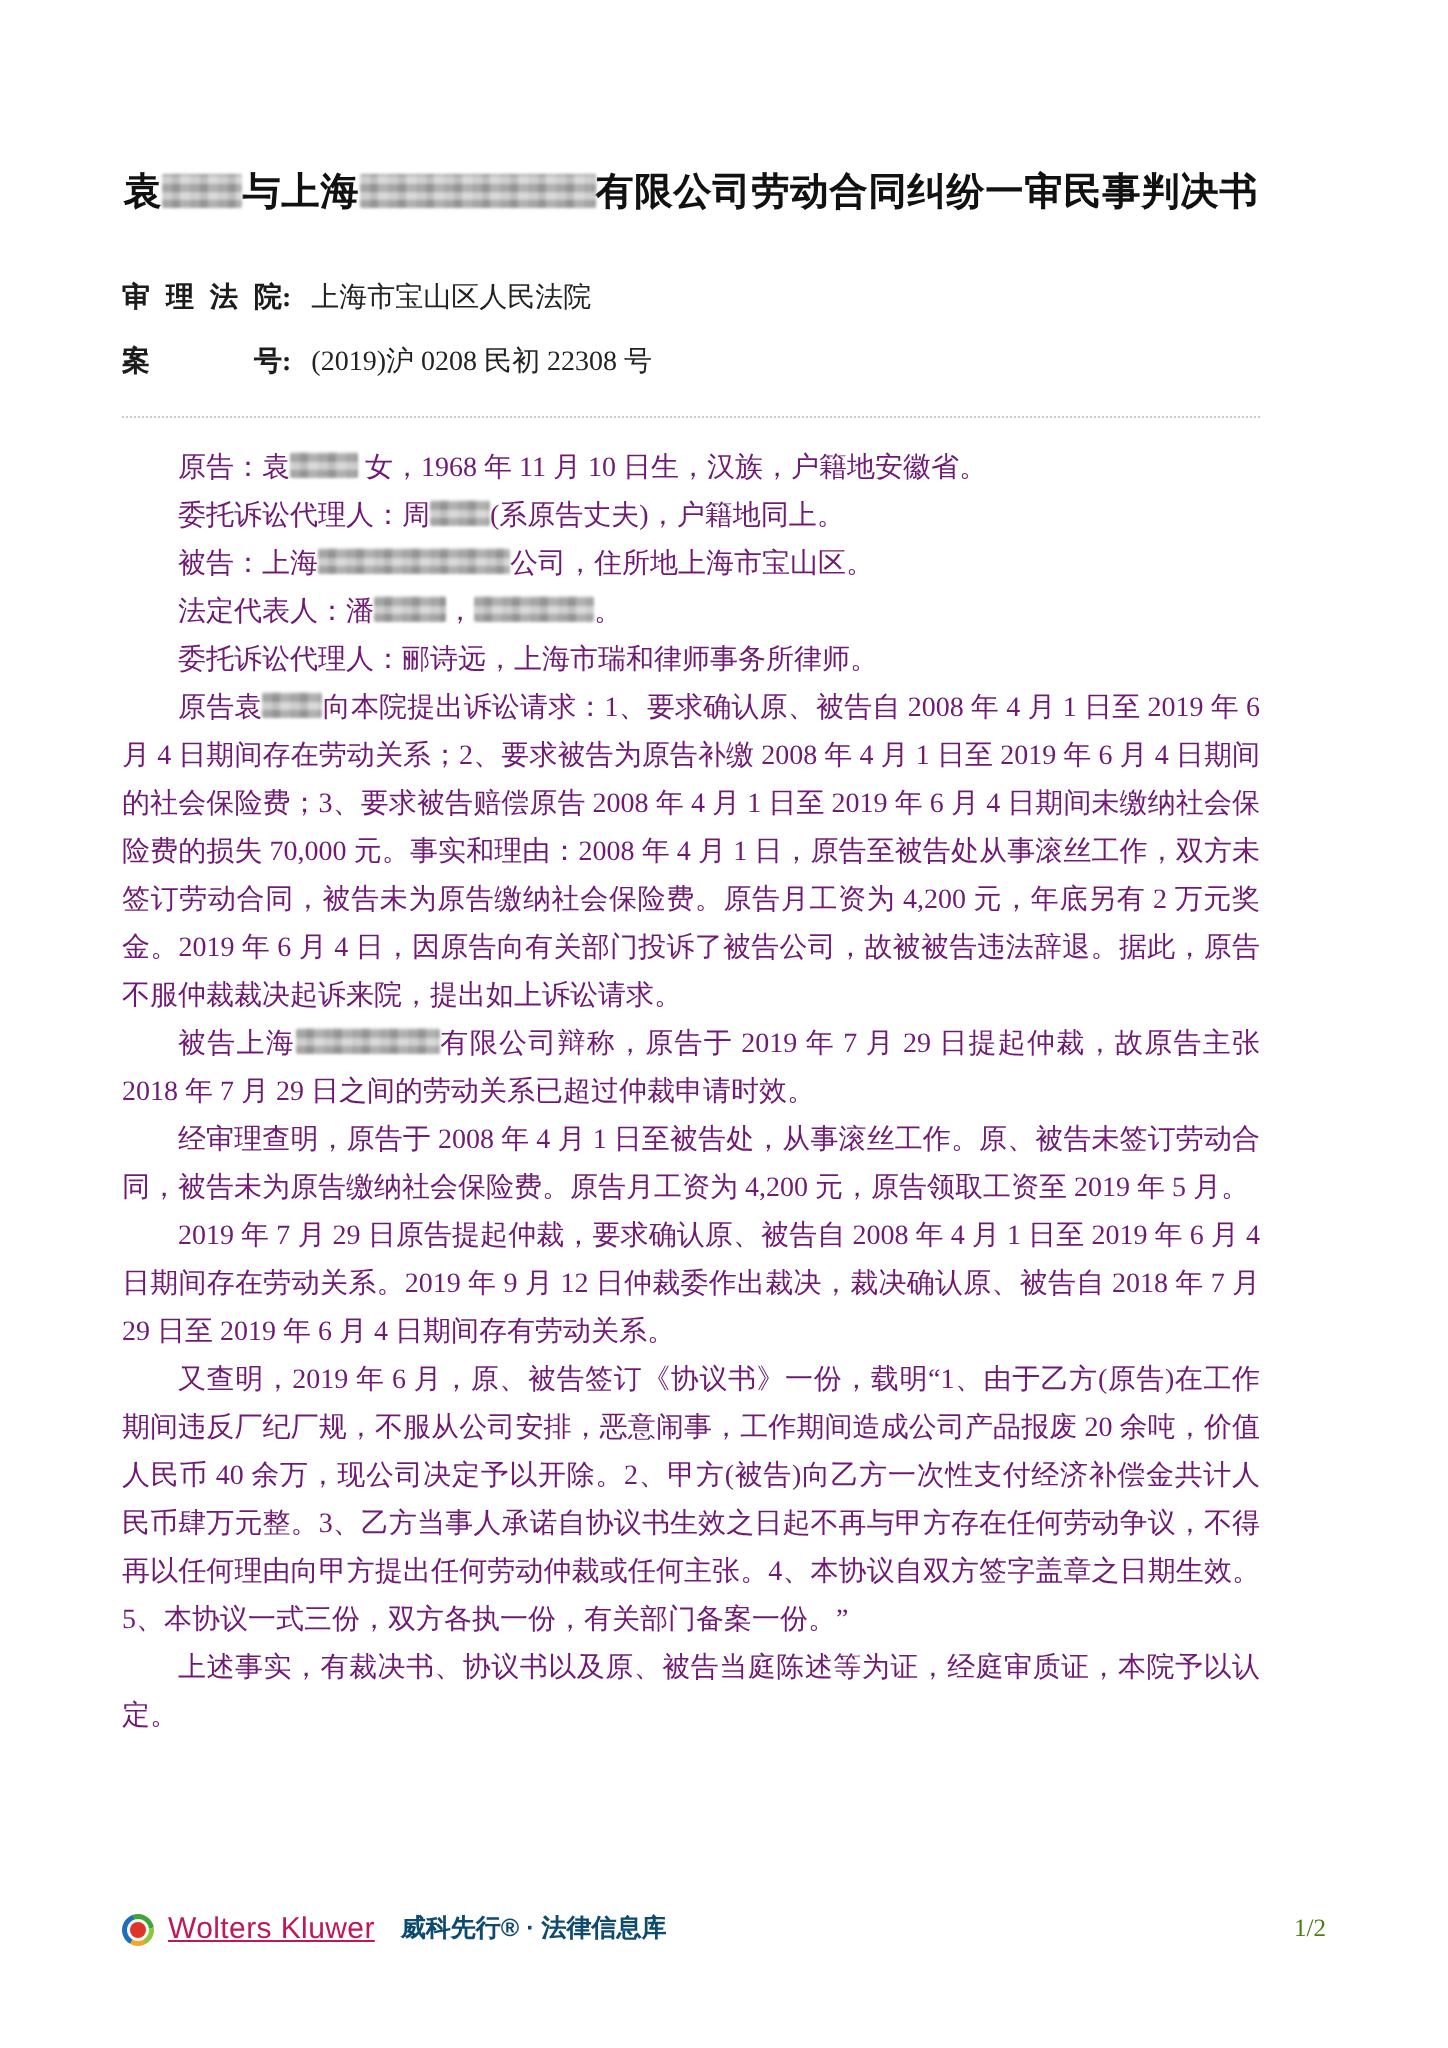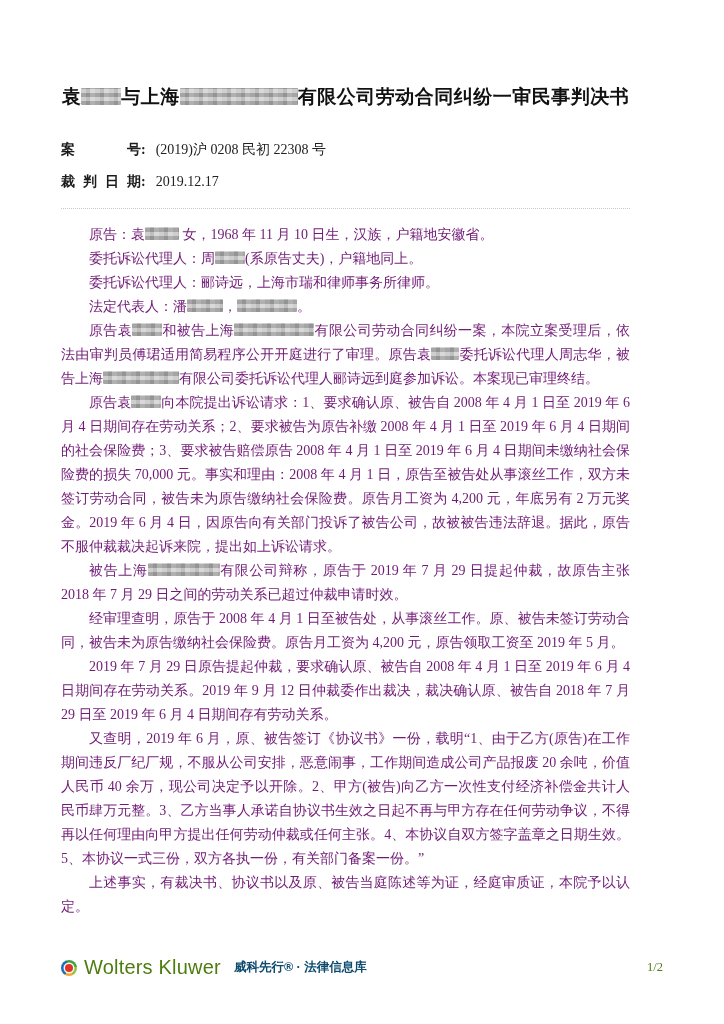--- a/index.html
+++ b/index.html
@@ -74,41 +74,41 @@
   .brand{display:flex;align-items:center;gap:7px;}
   .wk-logo{
     width:16px;height:16px;border-radius:50%;
     background:conic-gradient(from 210deg,#1d70b7 0 130deg,#3fa43c 130deg 230deg,#8fc640 230deg 300deg,#f0a72e 300deg 360deg);
     position:relative;flex:0 0 auto;
   }
   .wk-logo::after{
     content:"";position:absolute;inset:4px;border-radius:50%;
     background:#e0332a;box-shadow:0 0 0 1.5px rgba(255,255,255,.95);
   }
-  .brand-en{font-size:20px;color:#4d7c0f;letter-spacing:.2px;}
+  .brand-en{font-size:15px;color:#be185d;letter-spacing:.2px;text-decoration:underline;}
   .brand-cn{font-size:12.5px;color:#0c4a6e;font-weight:bold;margin-left:6px;}
   .pageno{font-family:"Liberation Serif","DejaVu Serif",serif;font-size:12.5px;color:#4d7c0f;}
 </style>
 </head>
 <body>
 
 <div class="page">
   <div class="content">
     <h1 class="title"><span>袁</span><span class="redact" style="width: 40px;"></span><span>与上海</span><span class="redact" style="width: 118px;"></span><span>有限公司劳动合同纠纷一审民事判决书</span></h1>
     <div class="meta">
+        <div class="meta-row"><span class="meta-label">审理法院</span><span class="meta-colon">:</span><span class="meta-value">上海市宝山区人民法院</span></div>
         <div class="meta-row"><span class="meta-label">案号</span><span class="meta-colon">:</span><span class="meta-value">(2019)沪 0208 民初 22308 号</span></div>
-        <div class="meta-row"><span class="meta-label">裁判日期</span><span class="meta-colon">:</span><span class="meta-value">2019.12.17</span></div>
       </div>
     <div class="divider"></div>
     <div class="body">
         <p class="para"><span>原告：袁</span><span class="redact" style="width: 34px;"></span><span> 女，1968 年 11 月 10 日生，汉族，户籍地安徽省。</span></p>
         <p class="para"><span>委托诉讼代理人：周</span><span class="redact" style="width: 30px;"></span><span>(系原告丈夫)，户籍地同上。</span></p>
+        <p class="para"><span>被告：上海</span><span class="redact" style="width: 96px;"></span><span>公司，住所地上海市宝山区。</span></p>
+        <p class="para"><span>法定代表人：潘</span><span class="redact" style="width: 36px;"></span><span>，</span><span class="redact" style="width: 60px;"></span><span>。</span></p>
         <p class="para"><span>委托诉讼代理人：郦诗远，上海市瑞和律师事务所律师。</span></p>
-        <p class="para"><span>法定代表人：潘</span><span class="redact" style="width: 36px;"></span><span>，</span><span class="redact" style="width: 60px;"></span><span>。</span></p>
-        <p class="para"><span>原告袁</span><span class="redact" style="width: 30px;"></span><span>和被告上海</span><span class="redact" style="width: 80px;"></span><span>有限公司劳动合同纠纷一案，本院立案受理后，依法由审判员傅珺适用简易程序公开开庭进行了审理。原告袁</span><span class="redact" style="width: 28px;"></span><span>委托诉讼代理人周志华，被告上海</span><span class="redact" style="width: 76px;"></span><span>有限公司委托诉讼代理人郦诗远到庭参加诉讼。本案现已审理终结。</span></p>
         <p class="para"><span>原告袁</span><span class="redact" style="width: 30px;"></span><span>向本院提出诉讼请求：1、要求确认原、被告自 2008 年 4 月 1 日至 2019 年 6 月 4 日期间存在劳动关系；2、要求被告为原告补缴 2008 年 4 月 1 日至 2019 年 6 月 4 日期间的社会保险费；3、要求被告赔偿原告 2008 年 4 月 1 日至 2019 年 6 月 4 日期间未缴纳社会保险费的损失 70,000 元。事实和理由：2008 年 4 月 1 日，原告至被告处从事滚丝工作，双方未签订劳动合同，被告未为原告缴纳社会保险费。原告月工资为 4,200 元，年底另有 2 万元奖金。2019 年 6 月 4 日，因原告向有关部门投诉了被告公司，故被被告违法辞退。据此，原告不服仲裁裁决起诉来院，提出如上诉讼请求。</span></p>
         <p class="para"><span>被告上海</span><span class="redact" style="width: 72px;"></span><span>有限公司辩称，原告于 2019 年 7 月 29 日提起仲裁，故原告主张 2018 年 7 月 29 日之间的劳动关系已超过仲裁申请时效。</span></p>
         <p class="para"><span>经审理查明，原告于 2008 年 4 月 1 日至被告处，从事滚丝工作。原、被告未签订劳动合同，被告未为原告缴纳社会保险费。原告月工资为 4,200 元，原告领取工资至 2019 年 5 月。</span></p>
         <p class="para"><span>2019 年 7 月 29 日原告提起仲裁，要求确认原、被告自 2008 年 4 月 1 日至 2019 年 6 月 4 日期间存在劳动关系。2019 年 9 月 12 日仲裁委作出裁决，裁决确认原、被告自 2018 年 7 月 29 日至 2019 年 6 月 4 日期间存有劳动关系。</span></p>
         <p class="para"><span>又查明，2019 年 6 月，原、被告签订《协议书》一份，载明“1、由于乙方(原告)在工作期间违反厂纪厂规，不服从公司安排，恶意闹事，工作期间造成公司产品报废 20 余吨，价值人民币 40 余万，现公司决定予以开除。2、甲方(被告)向乙方一次性支付经济补偿金共计人民币肆万元整。3、乙方当事人承诺自协议书生效之日起不再与甲方存在任何劳动争议，不得再以任何理由向甲方提出任何劳动仲裁或任何主张。4、本协议自双方签字盖章之日期生效。5、本协议一式三份，双方各执一份，有关部门备案一份。”</span></p>
         <p class="para"><span>上述事实，有裁决书、协议书以及原、被告当庭陈述等为证，经庭审质证，本院予以认定。</span></p>
       </div>
   </div>
   <div class="footer">
     <div class="brand">

